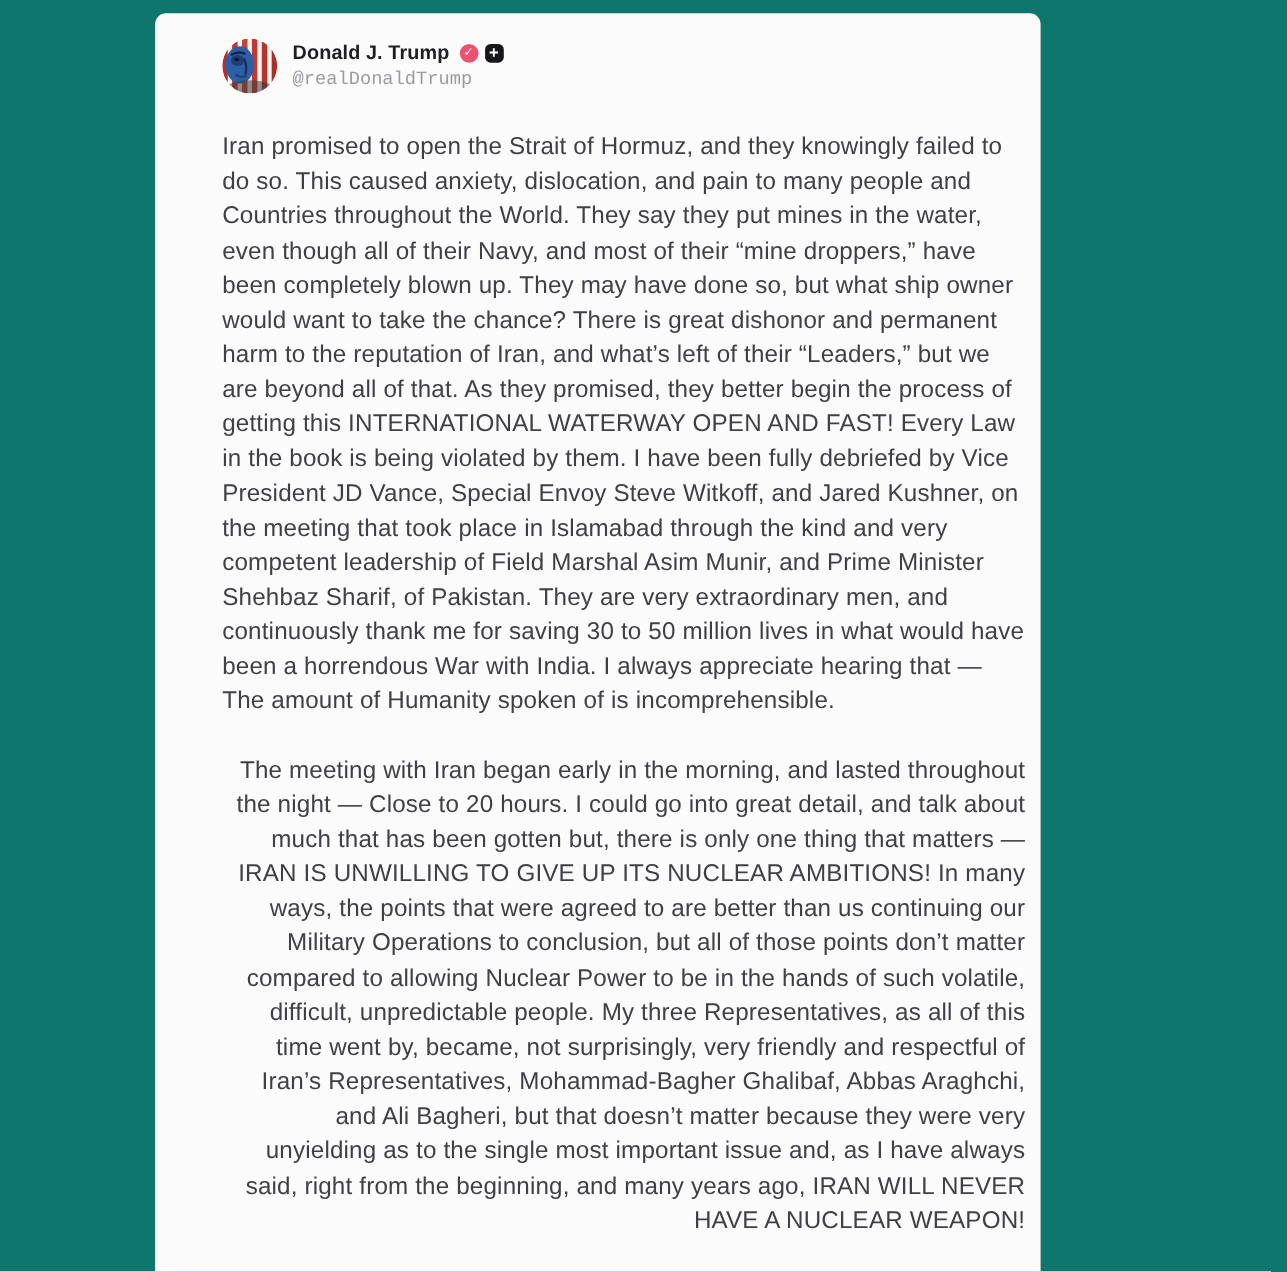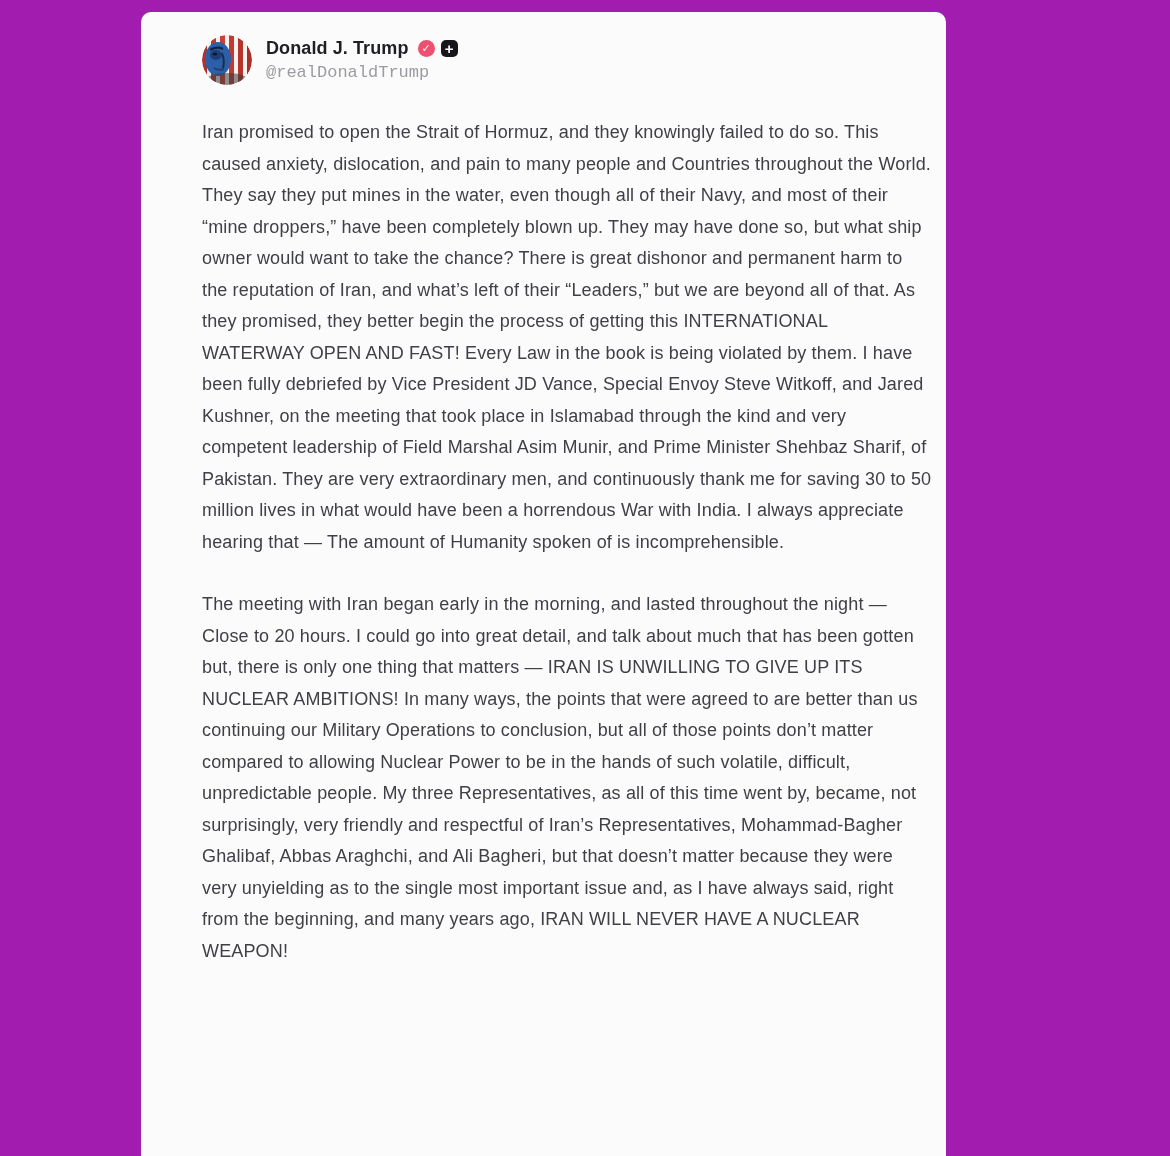--- a/index.html
+++ b/index.html
@@ -4,21 +4,21 @@
 <style>
   * { margin: 0; padding: 0; box-sizing: border-box; }
   html, body {
     background: #ffffff;
     font-family: "Liberation Sans", "DejaVu Sans", sans-serif;
   }
   .screen {
     position: relative;
     width: 1170px;
     height: 1156px;
-    background: #a21caf;
+    background: #0f766e;
     overflow: hidden;
   }
   .post-card {
     position: absolute;
     left: 141px;
     top: 12px;
     width: 805px;
     height: 1144px;
     background: #fbfbfb;
     border-radius: 10px 10px 0 0;
@@ -73,26 +73,26 @@
   .handle {
     font-size: 17px;
     color: #9b9ba1;
     margin-top: 4px;
     cursor: pointer;
     font-family: Liberation Mono, monospace;
   }
   .post-body {
     margin-top: 32px;
     width: 730px;
-    font-size: 18px;
+    font-size: 22px;
     line-height: 31.5px;
     color: #3f3f46;
     letter-spacing: 0.15px;
   }
-  .post-body p + p { margin-top: 31px; }
+  .post-body p + p { margin-top: 31px; text-align: right; }
 </style>
 </head>
 <body>
 
 <div class="screen">
   <div class="post-card">
 
     <div class="post-header">
       <div class="avatar">
         <svg width="50" height="50" viewBox="0 0 50 50">

